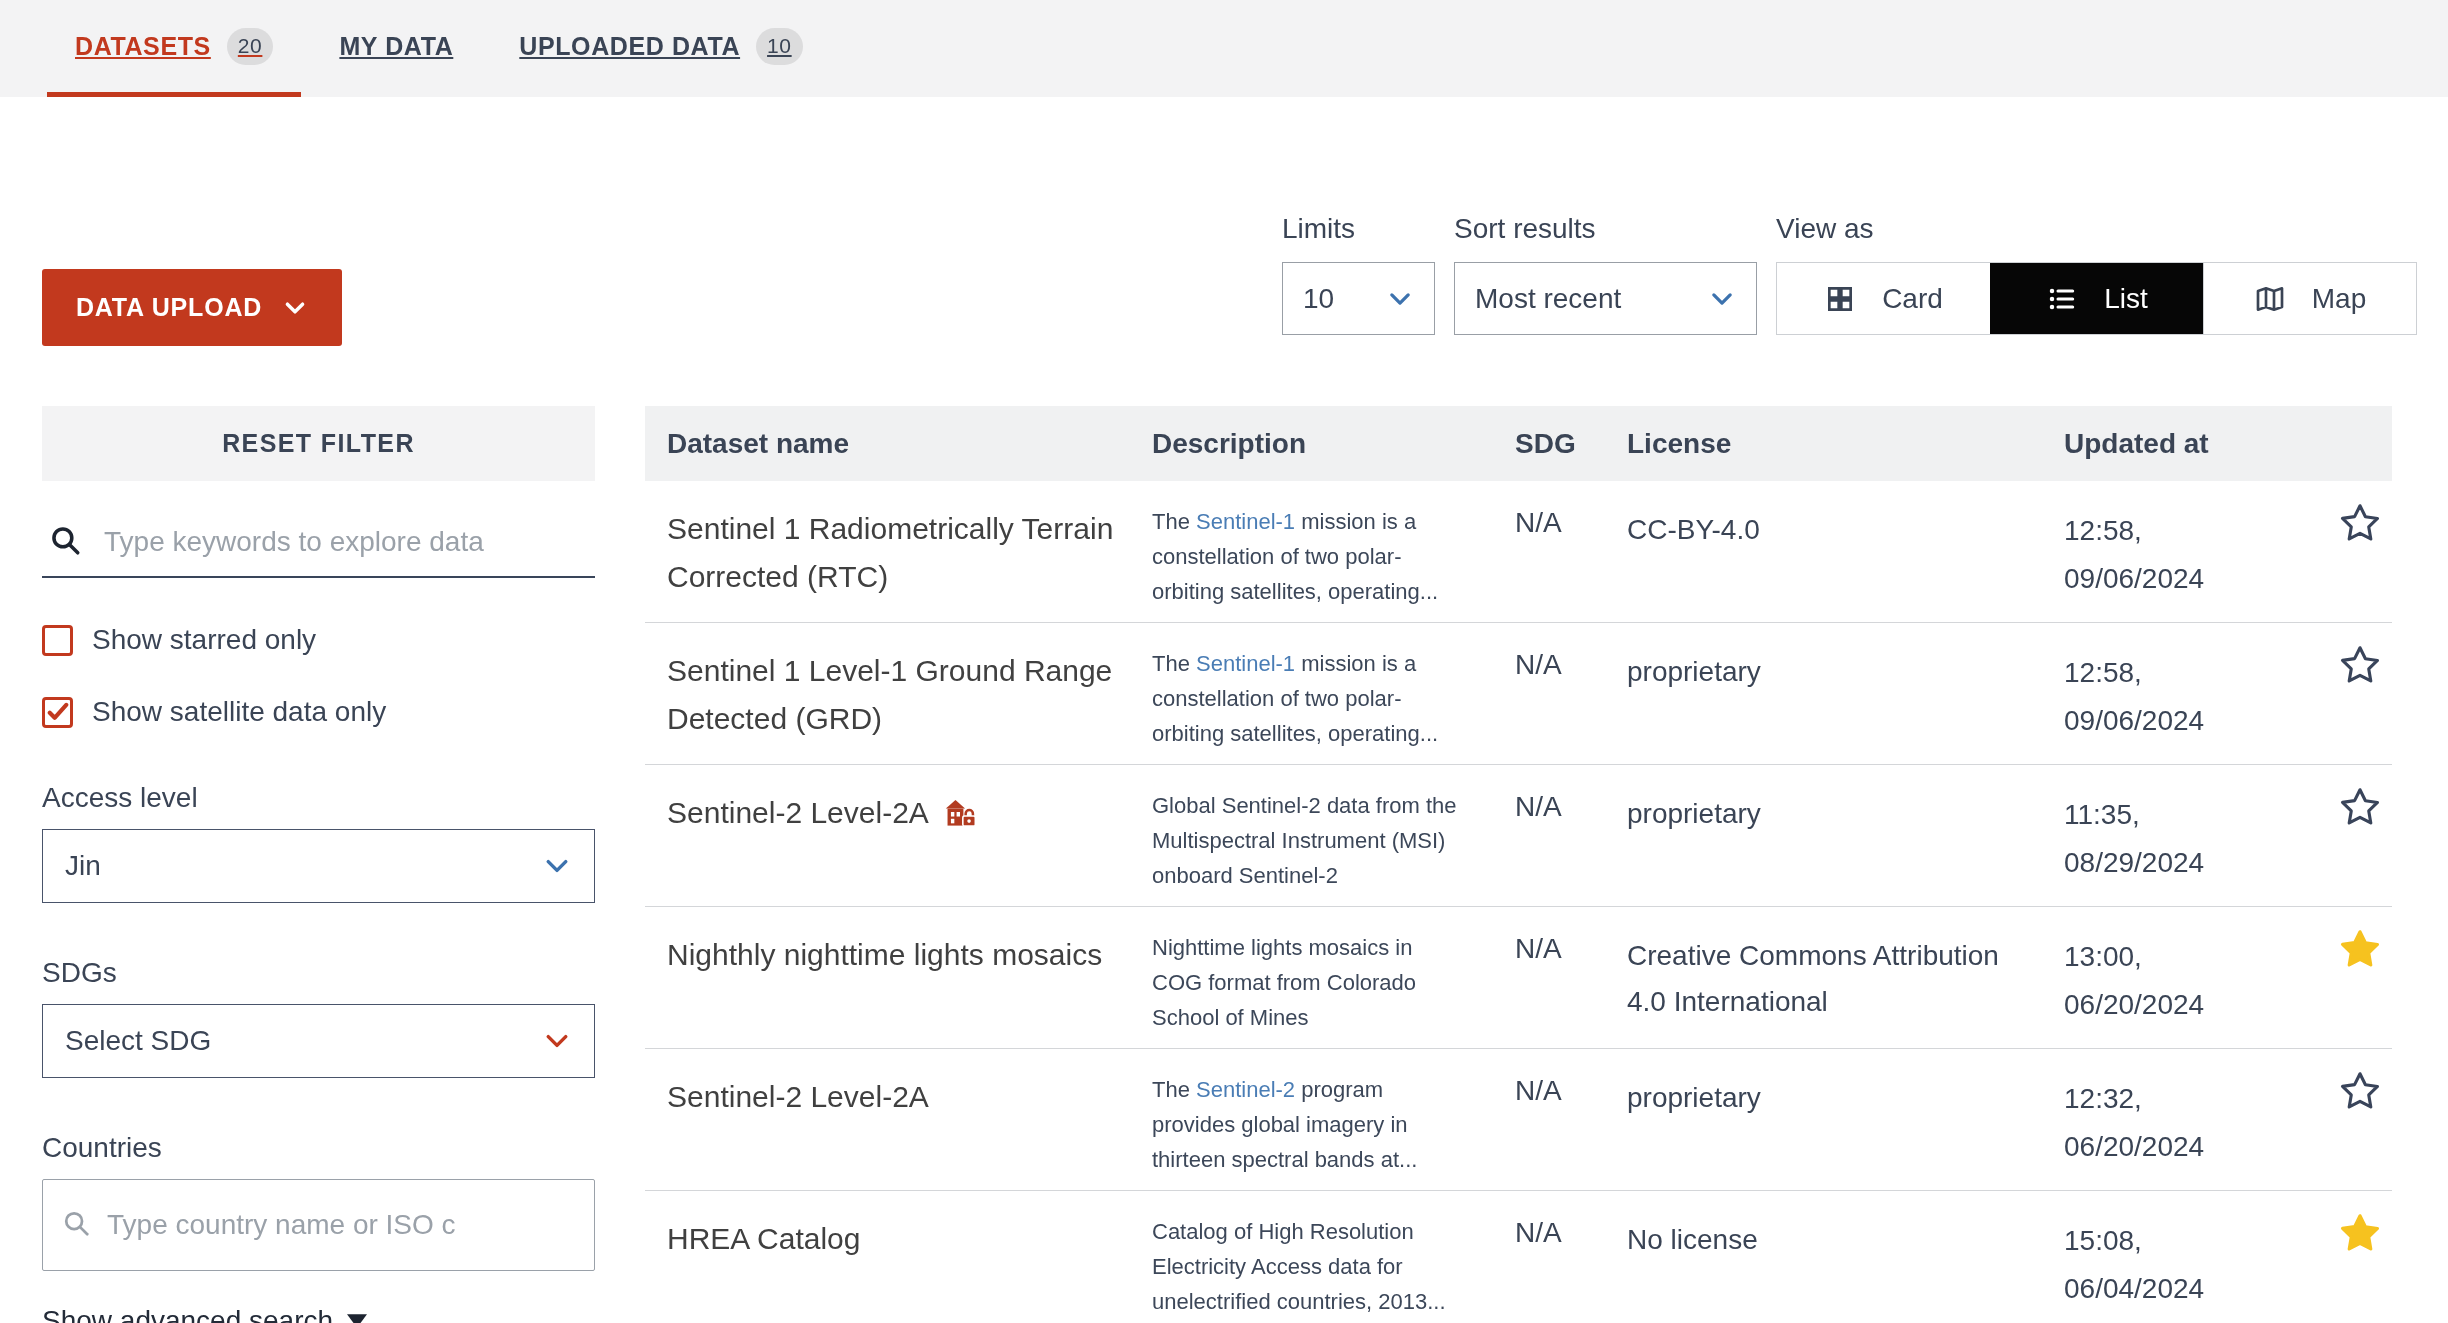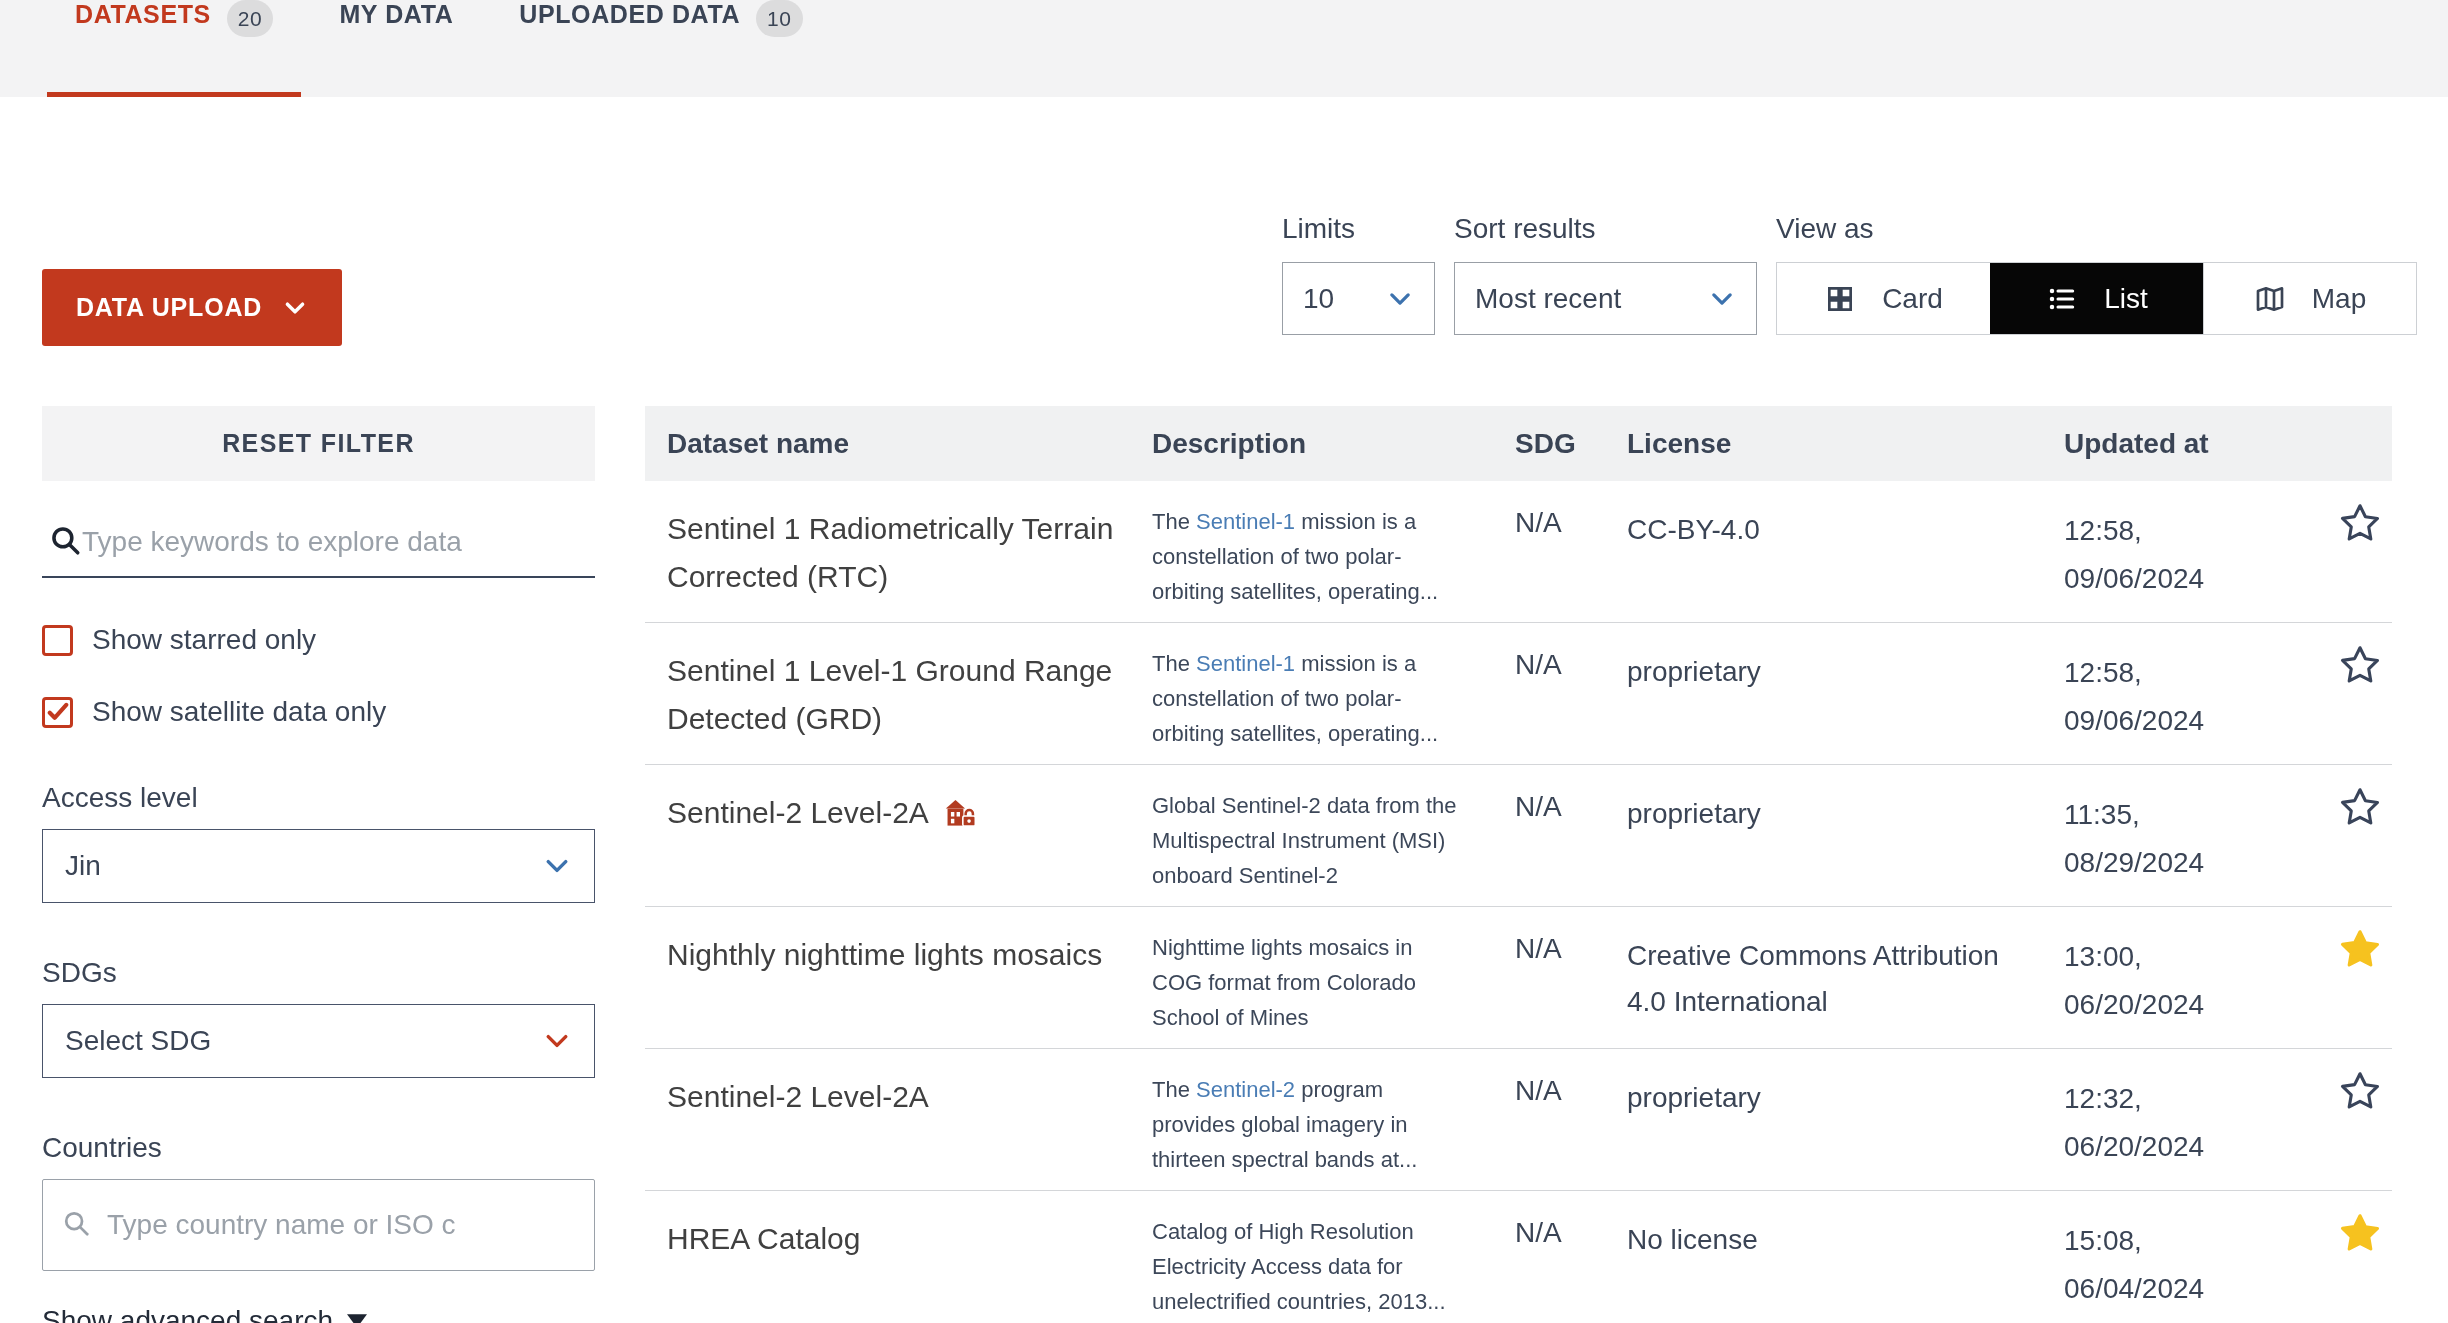--- a/index.html
+++ b/index.html
@@ -14,22 +14,22 @@
   }
   *{box-sizing:border-box;margin:0;padding:0;}
   body{
     width:2448px;height:1323px;position:relative;overflow:hidden;
     background:#fff;color:var(--ink);
     font-family:"Liberation Sans",sans-serif;
   }
   
   .tabbar{position:absolute;top:0;left:0;right:0;height:97px;background:var(--gray-bg);
     display:flex;align-items:stretch;padding-left:47px;gap:10px;}
-  .tab{display:flex;align-items:flex-start;gap:16px;padding:0 28px;font-size:25px;font-weight:700;
-    letter-spacing:.6px;color:var(--ink);border-bottom:5px solid transparent;cursor:pointer;white-space:nowrap;}
+  .tab{display:flex;align-items:center;gap:16px;padding:0 28px;font-size:25px;font-weight:700;
+    letter-spacing:.6px;color:var(--ink);border-bottom:5px solid transparent;cursor:pointer;white-space:nowrap;text-decoration:underline;}
   .tab.active{color:var(--accent-red);border-bottom-color:var(--accent-red);}
   .badge{background:#dcdcdd;border-radius:999px;min-width:37px;height:37px;display:inline-flex;
     align-items:center;justify-content:center;font-size:21px;font-weight:400;padding:0 11px;color:var(--ink);}
   
   .upload-btn{position:absolute;left:42px;top:269px;height:77px;background:var(--accent-red);
     color:#fff;border:none;border-radius:3px;font-family:inherit;font-size:25px;font-weight:700;
     letter-spacing:.8px;display:flex;align-items:center;gap:20px;padding:0 34px;cursor:pointer;}
   .toolbar-right{position:absolute;top:213px;right:31px;display:flex;gap:19px;}
   .control-label{font-size:28px;color:var(--ink);margin-bottom:17px;}
   .select{height:73px;background:#fff;border:1.5px solid #999fa6;display:flex;align-items:center;
@@ -43,21 +43,21 @@
   .view-group{display:flex;height:73px;border:1.5px solid #cdd0d4;background:#fff;}
   .view-btn{width:213px;display:flex;align-items:center;justify-content:center;gap:26px;
     font-size:28px;background:#fff;color:var(--ink);cursor:pointer;border:none;font-family:inherit;}
   .view-btn + .view-btn{border-left:1.5px solid #cdd0d4;}
   .view-btn.active{background:#060606;color:#fff;border-color:#060606;}
   .view-btn svg{display:block;}
   
   .sidebar{position:absolute;left:42px;top:406px;width:553px;}
   .reset{height:75px;background:var(--gray-bg);display:flex;align-items:center;justify-content:center;
     font-size:25px;font-weight:700;letter-spacing:1.4px;cursor:pointer;color:var(--ink);}
-  .search-field{margin-top:27px;height:70px;display:flex;align-items:center;
+  .search-field{margin-top:27px;height:70px;display:flex;align-items:center;gap:22px;
     border-bottom:2px solid #39455a;padding:0 6px;}
   .search-field input,.country-field input{flex:1;min-width:0;border:none;outline:none;font-size:28px;
     font-family:inherit;color:var(--ink);background:transparent;}
   input::placeholder{color:var(--muted);}
   .icon-dark{color:#1d2430;}
   .icon-gray{color:var(--muted);}
   .check-row{display:flex;align-items:center;gap:19px;margin-top:40px;cursor:pointer;font-size:28px;color:var(--ink);}
   .check-row.first{margin-top:46px;}
   .checkbox{width:31px;height:31px;flex:0 0 31px;border:3px solid var(--accent-red);border-radius:4px;
     display:flex;align-items:center;justify-content:center;}

